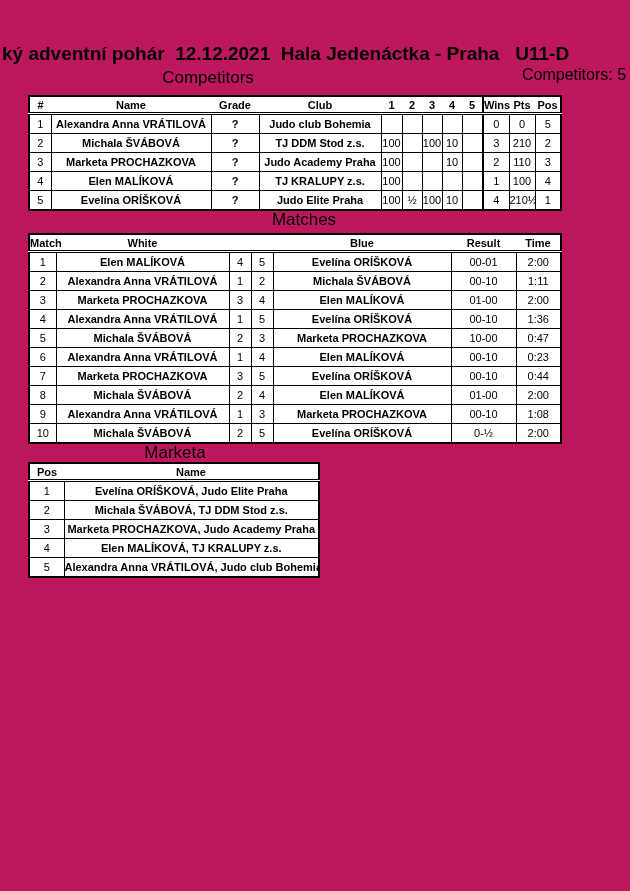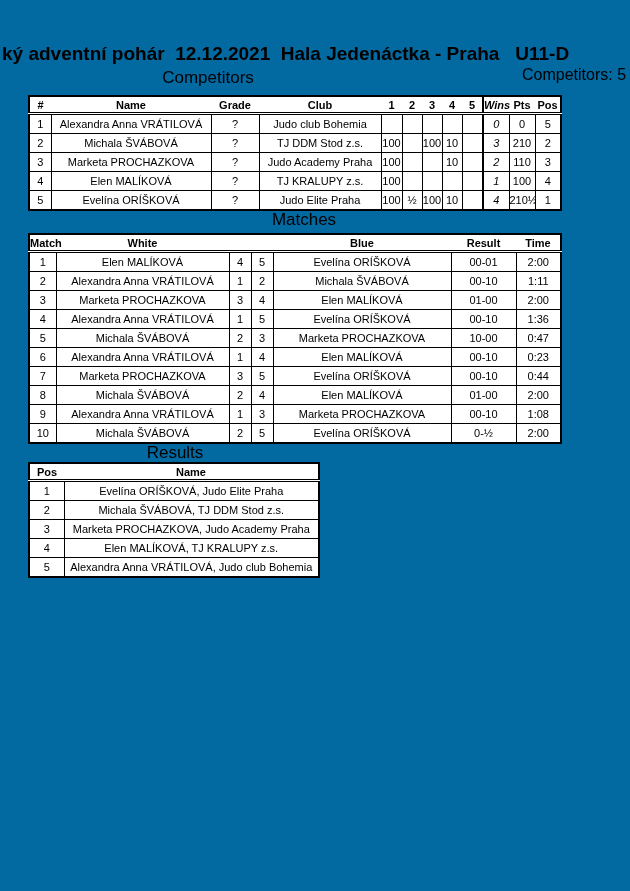--- a/index.html
+++ b/index.html
@@ -1,37 +1,37 @@
 <!DOCTYPE html>
 <html><head>
 <meta charset="utf-8">
 <style>
   html,body{margin:0;padding:0;background:#fff;}
   .page{
-    position:relative;width:630px;height:891px;background:#0369a1;
+    position:relative;width:630px;height:891px;background:#be185d;
     overflow:hidden;font-family:"Liberation Sans","DejaVu Sans",sans-serif;color:#000;
   }
   .title{
     position:absolute;left:2px;top:43px;font-size:19px;font-weight:bold;
     white-space:pre;letter-spacing:0;
   }
   .count{position:absolute;left:522px;top:66px;font-size:16px;}
   .heading{position:absolute;transform:translateX(-50%);font-size:17px;font-weight:normal;white-space:nowrap;}
   table.t{
     position:absolute;border-collapse:collapse;table-layout:fixed;
     font-size:11px;background:#fff;border:2px solid #000;
   }
   table.t td{border:1px solid #000;height:18px;padding:0;text-align:center;overflow:hidden;white-space:nowrap;}
   table.t th{
     border:none;border-bottom:3px double #000;font-size:11px;font-weight:bold;
     height:15px;padding:0;text-align:center;white-space:nowrap;
   }
-  td.l{text-align:left;padding-left:5px;}
+  td.l{text-align:left;padding-left:5px;font-weight:bold;}
   th.hl{text-align:left;padding-left:2px;overflow:visible;margin-left:40px;}
-  .thick-left{border-left:2px solid #000 !important;font-style:italic;}
+  .thick-left{border-left:2px solid #000 !important;}
 </style>
 </head>
 <body>
 
 <div class="page">
 
   <div class="title">ký adventní pohár  12.12.2021  Hala Jedenáctka - Praha   U11-D</div>
   <div class="count">Competitors: 5</div>
 
   <div class="heading" style="left:208px;top:68px">Competitors</div>
@@ -249,21 +249,21 @@
           <td class="l">Michala ŠVÁBOVÁ</td>
           <td>2</td>
           <td>5</td>
           <td class="l">Evelína ORÍŠKOVÁ</td>
           <td>0-½</td>
           <td>2:00</td>
         </tr>
       </tbody>
   </table>
 
-  <div class="heading" style="left:175px;top:443px">Results</div>
+  <div class="heading" style="left:175px;top:443px">Marketa</div>
   <table class="t" id="results-table" style="left:28px;top:462px;width:290px">
     <colgroup>
       <col style="width:35px">
         <col style="width:255px">
     </colgroup>
     <thead>
         <tr>
           <th>Pos</th>
           <th>Name</th>
         </tr>

